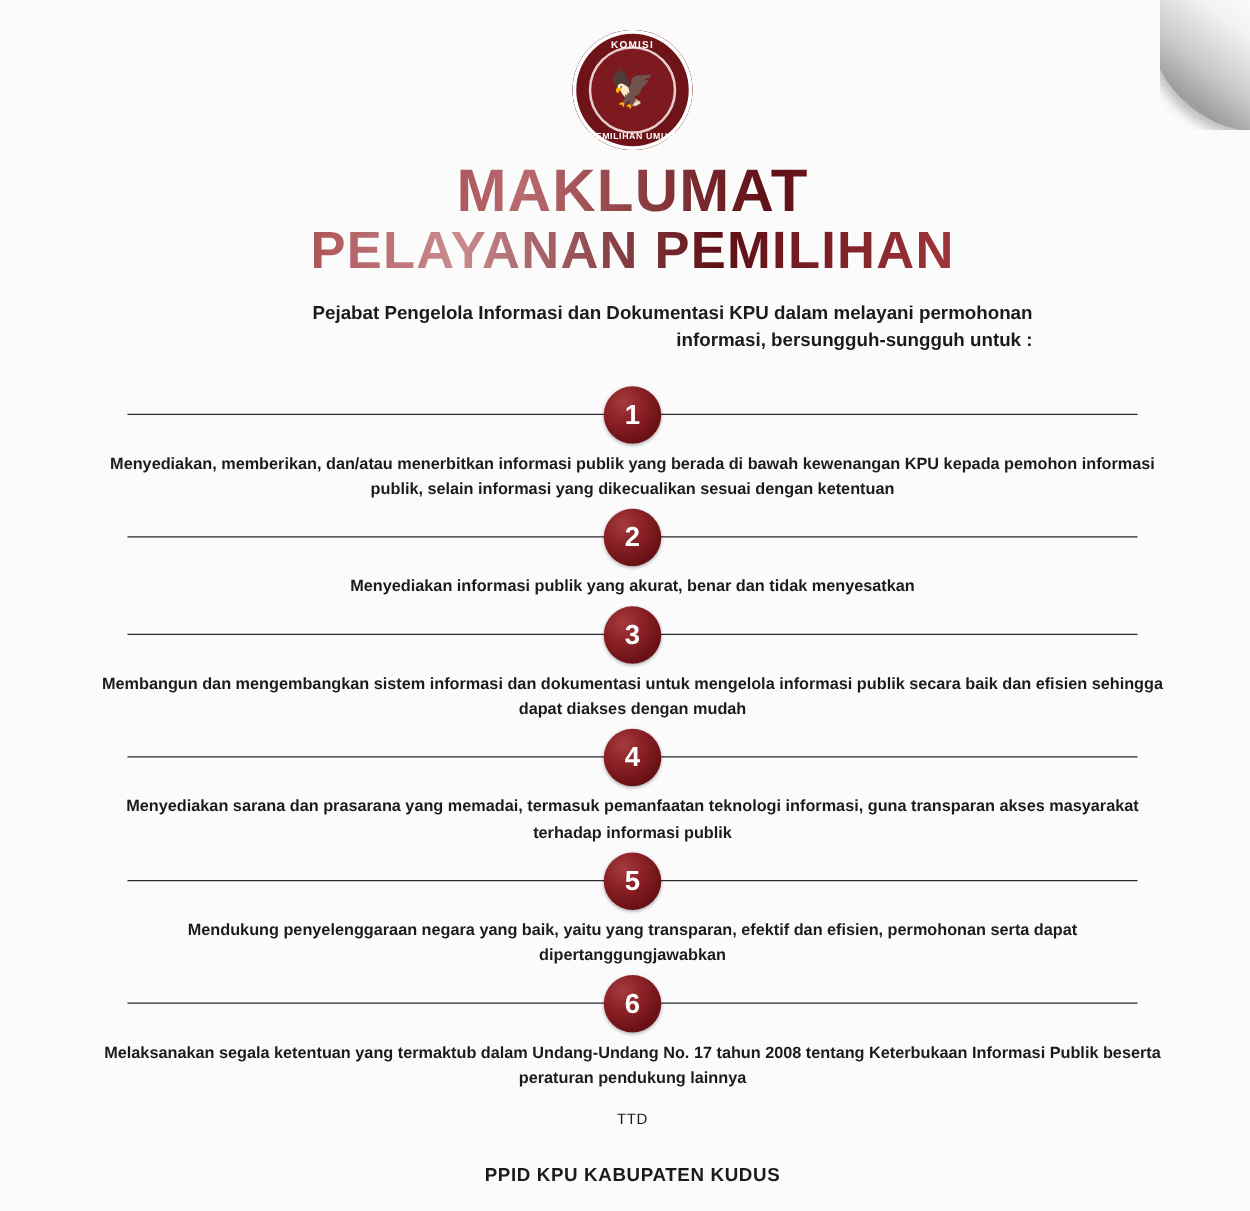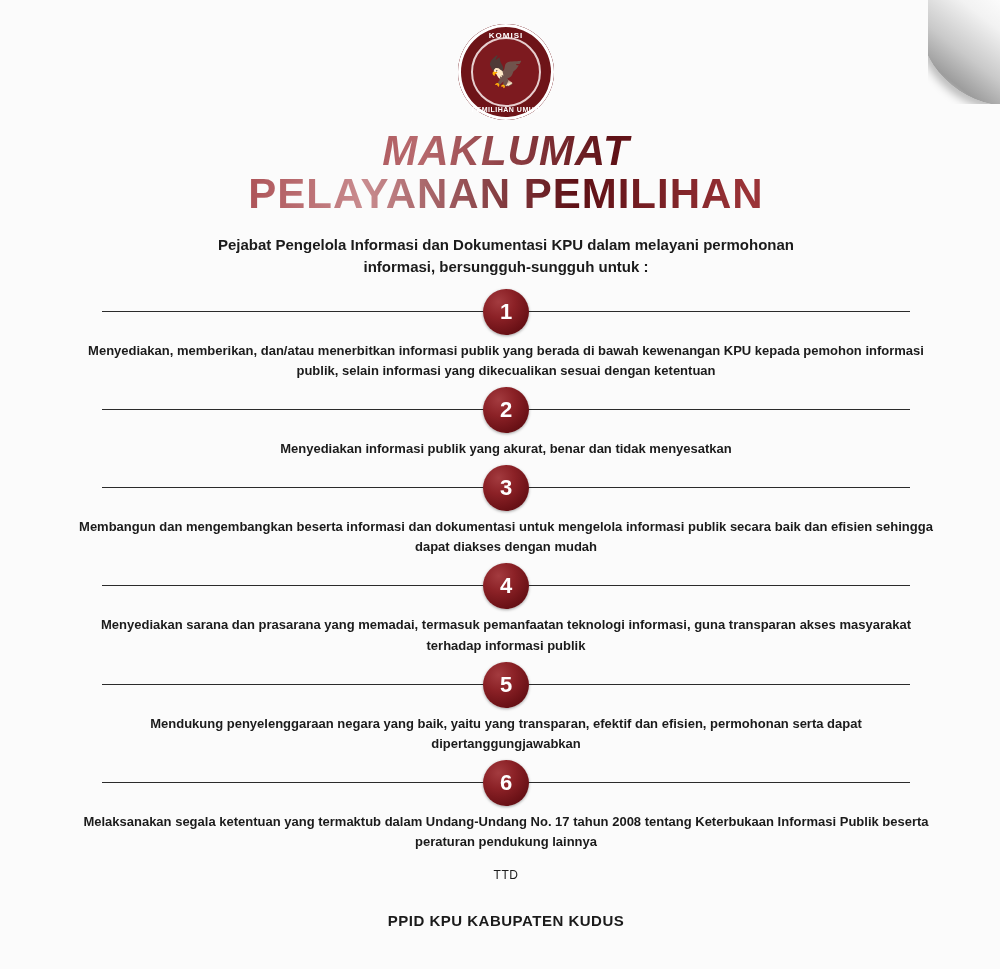--- a/index.html
+++ b/index.html
@@ -101,47 +101,46 @@
   }
   .kpu-logo .top-text { top: 7px; }
   .kpu-logo .bottom-text { bottom: 7px; font-size: 7px; letter-spacing: 0.5px;}
 
   
   .title-block {
     text-align: center;
     margin-bottom: 18px;
   }
   .title-line1 {
-    font-size: 42px;
+    font-size: 48px;
     font-weight: bold;
     letter-spacing: 1px;
     line-height: 1.02;
     background: linear-gradient(90deg, #6d1218 0%, #8f2a2f 18%, #b86a6e 40%, #5f1116 62%, #8d2a30 82%, #6d1218 100%);
     -webkit-background-clip: text;
     background-clip: text;
     color: transparent;
-    font-style: italic;
   }
   .title-line2 {
     font-size: 42px;
     font-weight: bold;
     letter-spacing: 1px;
     line-height: 1.02;
     background: linear-gradient(90deg, #7c1a20 0%, #a33f44 16%, #c98c8f 34%, #5d1015 58%, #9c3438 78%, #6d1218 100%);
     -webkit-background-clip: text;
     background-clip: text;
     color: transparent;
   }
 
   .intro {
-    text-align: center;
+    text-align: right;
     font-size: 15px;
     font-weight: bold;
     line-height: 1.5;
-    margin: 0 auto 10px auto;
+    margin: 0 auto 24px auto;
     max-width: 640px;
     color: #1b1b1b;
   }
 
   
   .item {
     position: relative;
     margin-top: 2px;
   }
   .rule-row {
@@ -241,21 +240,21 @@
       <div class="badge">2</div>
     </div>
     <p class="item-text">Menyediakan informasi publik yang akurat, benar dan tidak menyesatkan</p>
   </div>
 
   <div class="item">
     <div class="rule-row">
       <div class="rule"></div>
       <div class="badge">3</div>
     </div>
-    <p class="item-text">Membangun dan mengembangkan beserta informasi dan dokumentasi untuk mengelola informasi publik secara baik dan efisien sehingga dapat diakses dengan mudah</p>
+    <p class="item-text">Membangun dan mengembangkan sistem informasi dan dokumentasi untuk mengelola informasi publik secara baik dan efisien sehingga dapat diakses dengan mudah</p>
   </div>
 
   <div class="item">
     <div class="rule-row">
       <div class="rule"></div>
       <div class="badge">4</div>
     </div>
     <p class="item-text">Menyediakan sarana dan prasarana yang memadai, termasuk pemanfaatan teknologi informasi, guna transparan akses masyarakat terhadap informasi publik</p>
   </div>
 

